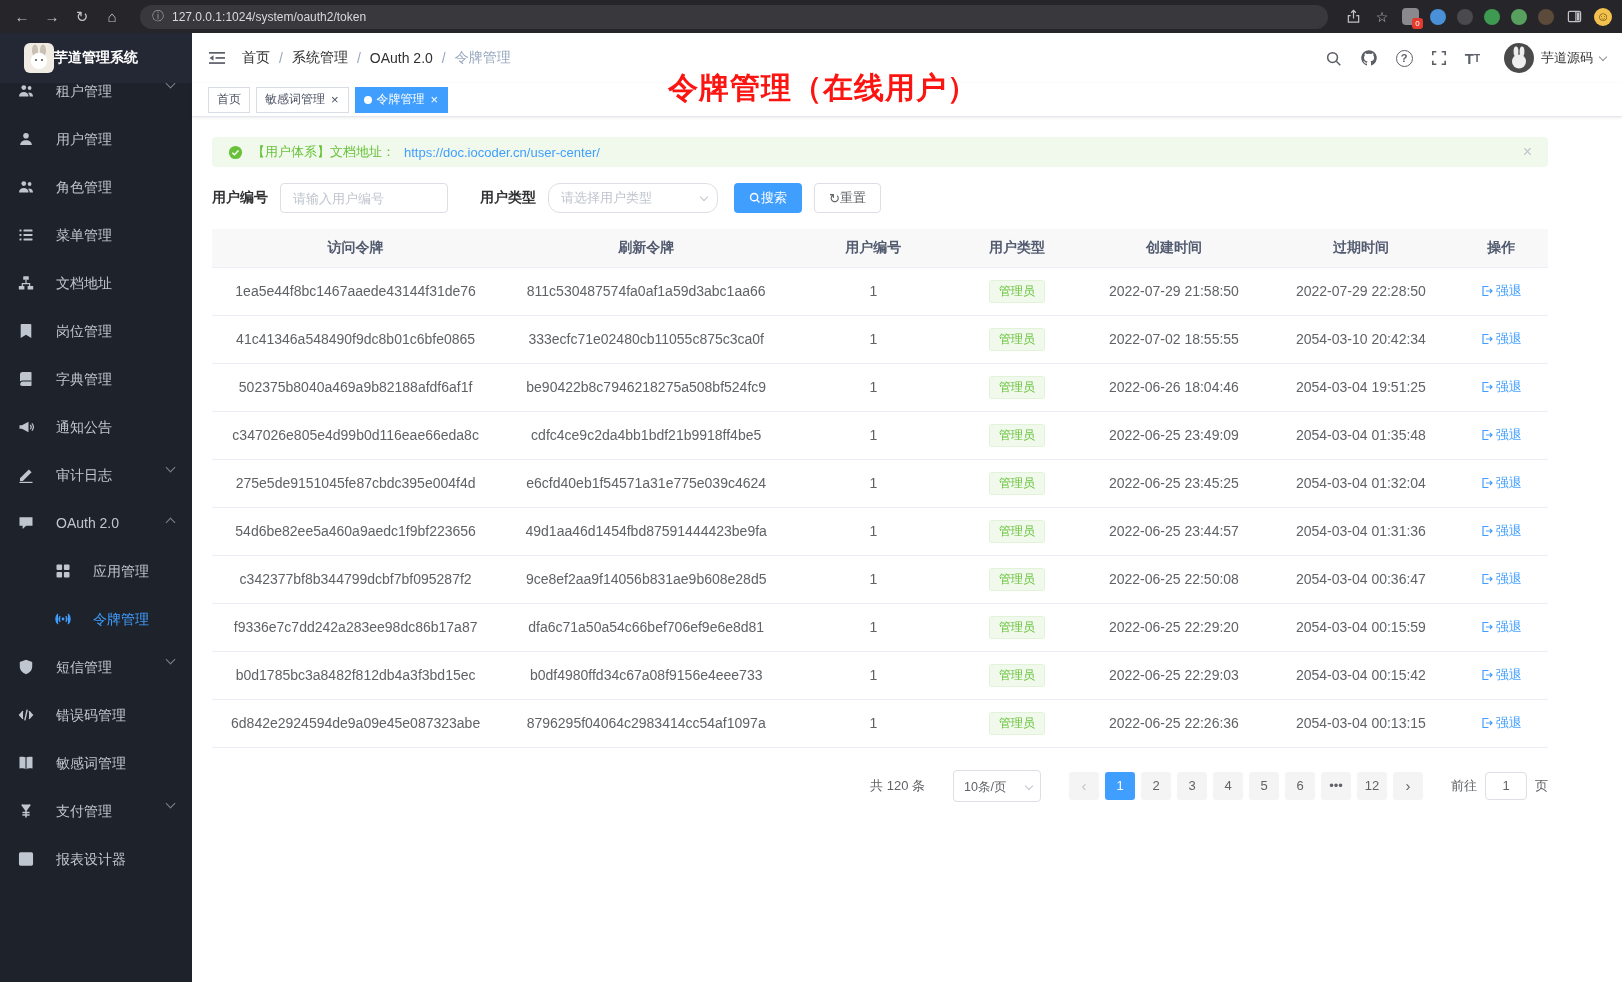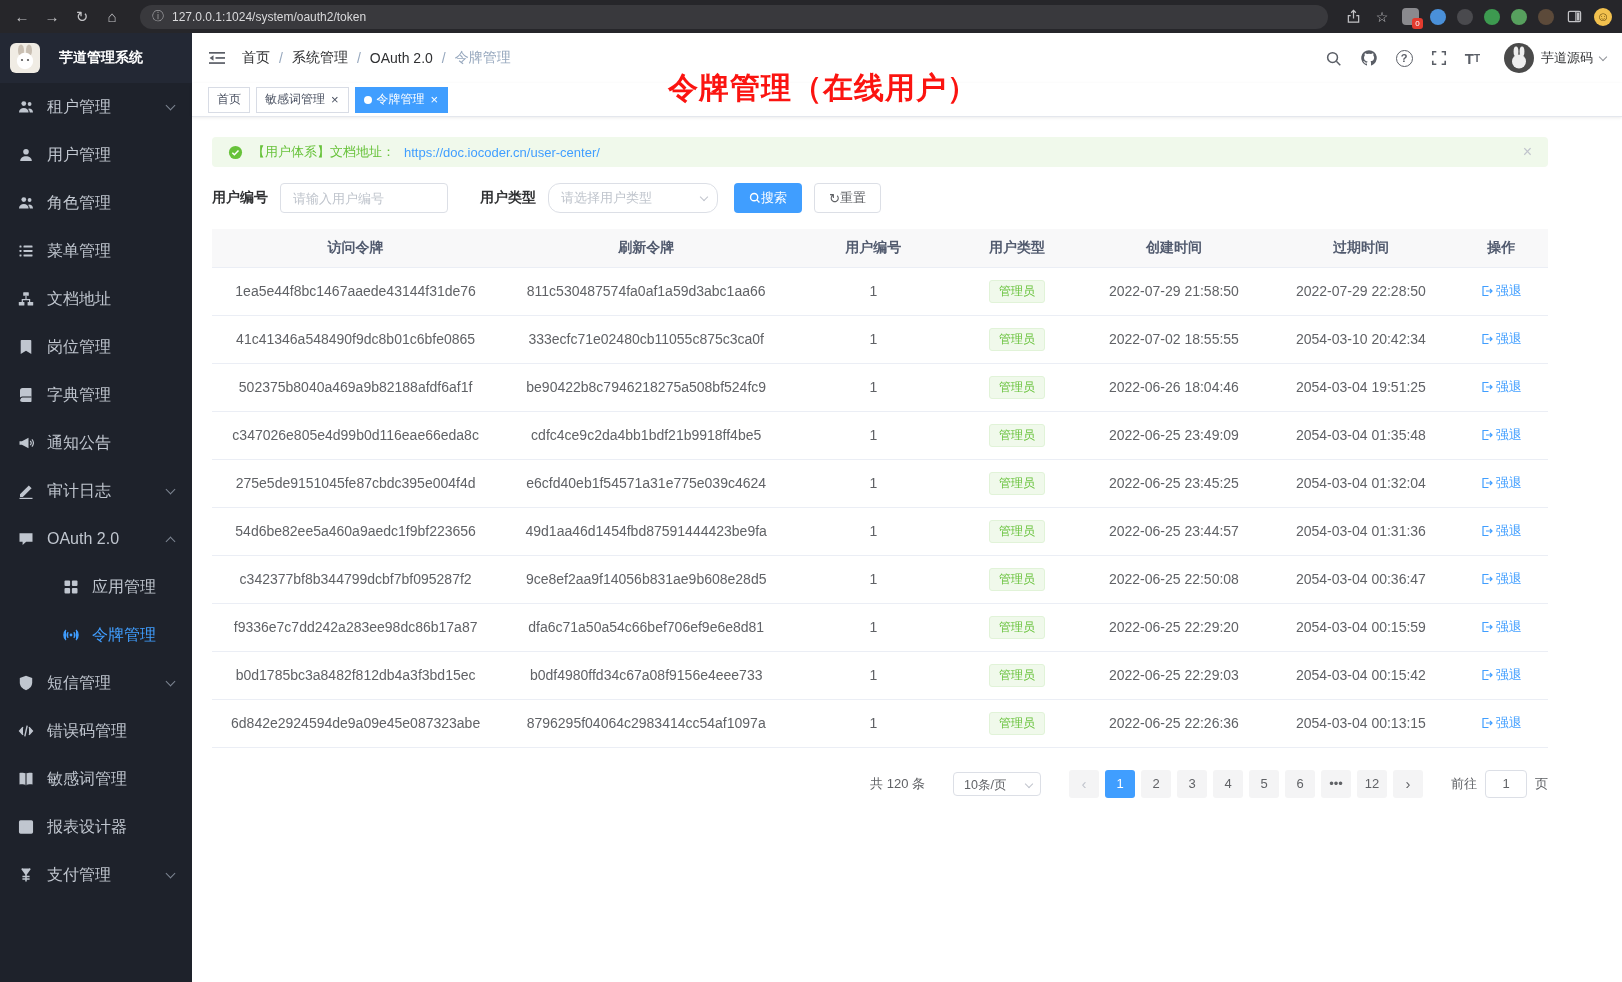--- a/index.html
+++ b/index.html
@@ -18,25 +18,25 @@
   .ext-sq { position:absolute; inset:0; border-radius:4px; background:#8a8a8e; }
   .bdg { position:absolute; right:-4px; bottom:-4px; min-width:11px; height:11px; background:#e33b2e; color:#fff; font-size:8px; border-radius:3px; display:flex; align-items:center; justify-content:center; padding:0 2px; }
   .dot { width:16px; height:16px; border-radius:50%; cursor:pointer; }
   .dot-blue { background:#4a90d9; } .dot-dark { background:#4a4a4e; } .dot-green { background:#3d9a50; }
   .dot-olive { background:#57a05e; } .dot-brown { background:#5c4a3a; }
   .profile-dot { width:18px; height:18px; border-radius:50%; background:#f2c14e; color:#6b4d10; font-size:13px; display:flex; align-items:center; justify-content:center; cursor:pointer; }
 
   
   .app { display:flex; height:949px; }
   .sidebar { width:192px; flex-shrink:0; background:#1e222b; display:flex; flex-direction:column; overflow:hidden; }
-  .logo-row { height:50px; display:flex; align-items:center; gap:19px; padding:0 10px; background:#232834; }
+  .logo-row { height:50px; display:flex; align-items:center; gap:0; padding:0 24px; background:#232834; }
   .logo-title { color:#fff; font-size:14px; font-weight:bold; white-space:nowrap; }
   .menu { flex:1; overflow:hidden; }
-  .menu-item { height:48px; display:flex; align-items:center; gap:13px; padding:0 18px; color:#c0c6cf; font-size:16px; cursor:pointer; white-space:nowrap; }
-  .menu-item.sub { padding-left:55px;margin-left:8px; }
+  .menu-item { height:48px; display:flex; align-items:flex-start; gap:22px; padding:0 18px; color:#c0c6cf; font-size:14px; cursor:pointer; white-space:nowrap; }
+  .menu-item.sub { padding-left:55px; }
   .menu-item.active { color:#409eff; }
   .mi-icon { width:16px; height:16px; flex-shrink:0; }
   .mi-icon svg { width:16px; height:16px; fill:currentColor; }
   .chev { width:7px; height:7px; border-right:1.5px solid #7d8592; border-bottom:1.5px solid #7d8592; transform:rotate(45deg); margin-left:auto; margin-top:-3px; }
   .chev.up { transform:rotate(-135deg); margin-top:4px; }
 
   .main { flex:1; min-width:0; display:flex; flex-direction:column; background:#fff; }
 
   
   .topbar { height:50px; display:flex; align-items:center; padding:0 16px; }
@@ -80,21 +80,21 @@
   .btn-plain { background:#fff; border-color:#dcdfe6; color:#606266; margin-left:12px; }
 
   table { width:100%; border-collapse:collapse; margin-top:16px; table-layout:fixed; }
   th { height:38px; background:#f8f8f9; color:#515a6e; font-size:14px; font-weight:bold; text-align:center; border-bottom:1px solid #ebeef5; }
   td { height:48px; border-bottom:1px solid #ebeef5; color:#606266; font-size:14px; text-align:center; overflow:hidden; white-space:nowrap; }
   .badge { display:inline-block; padding:2px 9px; background:#f0f9eb; border:1px solid #e1f3d8; color:#67c23a; border-radius:3px; font-size:12px; }
   .action-link { color:#409eff; font-size:13px; display:inline-flex; align-items:center; gap:3px; cursor:pointer; text-decoration:none; }
   .action-icon svg { width:12px; height:12px; }
 
   .pagination { display:flex; align-items:center; justify-content:flex-end; gap:28px; margin-top:22px; color:#606266; font-size:13px; }
-  .psel { width:88px; height:24px; border:1px solid #dcdfe6; border-radius:4px; background:#fff; display:flex; align-items:center; justify-content:space-between; padding:4px 8px 0 10px; font-size:12.5px; color:#606266; cursor:pointer; }
+  .psel { width:88px; height:32px; border:1px solid #dcdfe6; border-radius:4px; background:#fff; display:flex; align-items:center; justify-content:space-between; padding:4px 8px 0 10px; font-size:12.5px; color:#606266; cursor:pointer; }
   #pages { display:flex; align-items:center; gap:6px; }
   .page-btn { min-width:30px; height:28px; border:none; border-radius:3px; background:#f4f4f5; color:#606266; font-size:13px; cursor:pointer; padding:0 6px; font-family:inherit; }
   .page-btn.active { background:#409eff; color:#fff; }
   .page-btn.prev { color:#c0c4cc; font-size:15px; }
   .page-btn.next { font-size:15px; }
   .goto { display:flex; align-items:center; gap:8px; }
   .goto-input { width:42px; height:28px; border:1px solid #dcdfe6; border-radius:4px; text-align:center; font-size:13px; color:#606266; outline:none; font-family:inherit; }
 
   .annotation { position:absolute; left:668px; top:68px; color:#fb1410; font-size:30px; font-weight:bold; letter-spacing:1px; z-index:50; pointer-events:none; }
 </style>
@@ -294,35 +294,35 @@
           <span class="mi-icon">
             <svg viewBox="0 0 16 16">
               <path d="M8 3C6.4 1.9 4.3 1.7 1.5 2v11.5c2.8-.3 4.9-.1 6.5 1 1.6-1.1 3.7-1.3 6.5-1V2C11.7 1.7 9.6 1.9 8 3z"></path>
               <path d="M8 3v11.5" stroke="#1e222b" stroke-width="1.1"></path>
             </svg>
           </span>
           <span class="mi-label">敏感词管理</span>
         </div>
         <div class="menu-item">
           <span class="mi-icon">
+            <svg viewBox="0 0 16 16" fill="none" stroke="currentColor" stroke-width="1.5">
+              <path d="M3.8 1.6L8 7.4l4.2-5.8M8 7.4v7.2M4.4 9.4h7.2M4.4 12h7.2"></path>
+            </svg>
+          </span>
+          <span class="mi-label">支付管理</span>
+          <span class="chev"></span>
+        </div>
+        <div class="menu-item">
+          <span class="mi-icon">
             <svg viewBox="0 0 16 16" fill="none" stroke="currentColor" stroke-width="1.3">
               <rect x="1.6" y="2" width="12.8" height="12" rx="1"></rect>
               <path d="M1.6 6h12.8M6 6v8"></path>
             </svg>
           </span>
           <span class="mi-label">报表设计器</span>
-        </div>
-        <div class="menu-item">
-          <span class="mi-icon">
-            <svg viewBox="0 0 16 16" fill="none" stroke="currentColor" stroke-width="1.5">
-              <path d="M3.8 1.6L8 7.4l4.2-5.8M8 7.4v7.2M4.4 9.4h7.2M4.4 12h7.2"></path>
-            </svg>
-          </span>
-          <span class="mi-label">支付管理</span>
-          <span class="chev"></span>
         </div>
       </nav>
   </aside>
 
   <div class="main">
 
     <header class="topbar">
       <span class="fold">
         <svg viewBox="0 0 18 18" width="18" height="18" fill="currentColor">
             <rect x="1" y="3" width="16" height="1.7"></rect>

